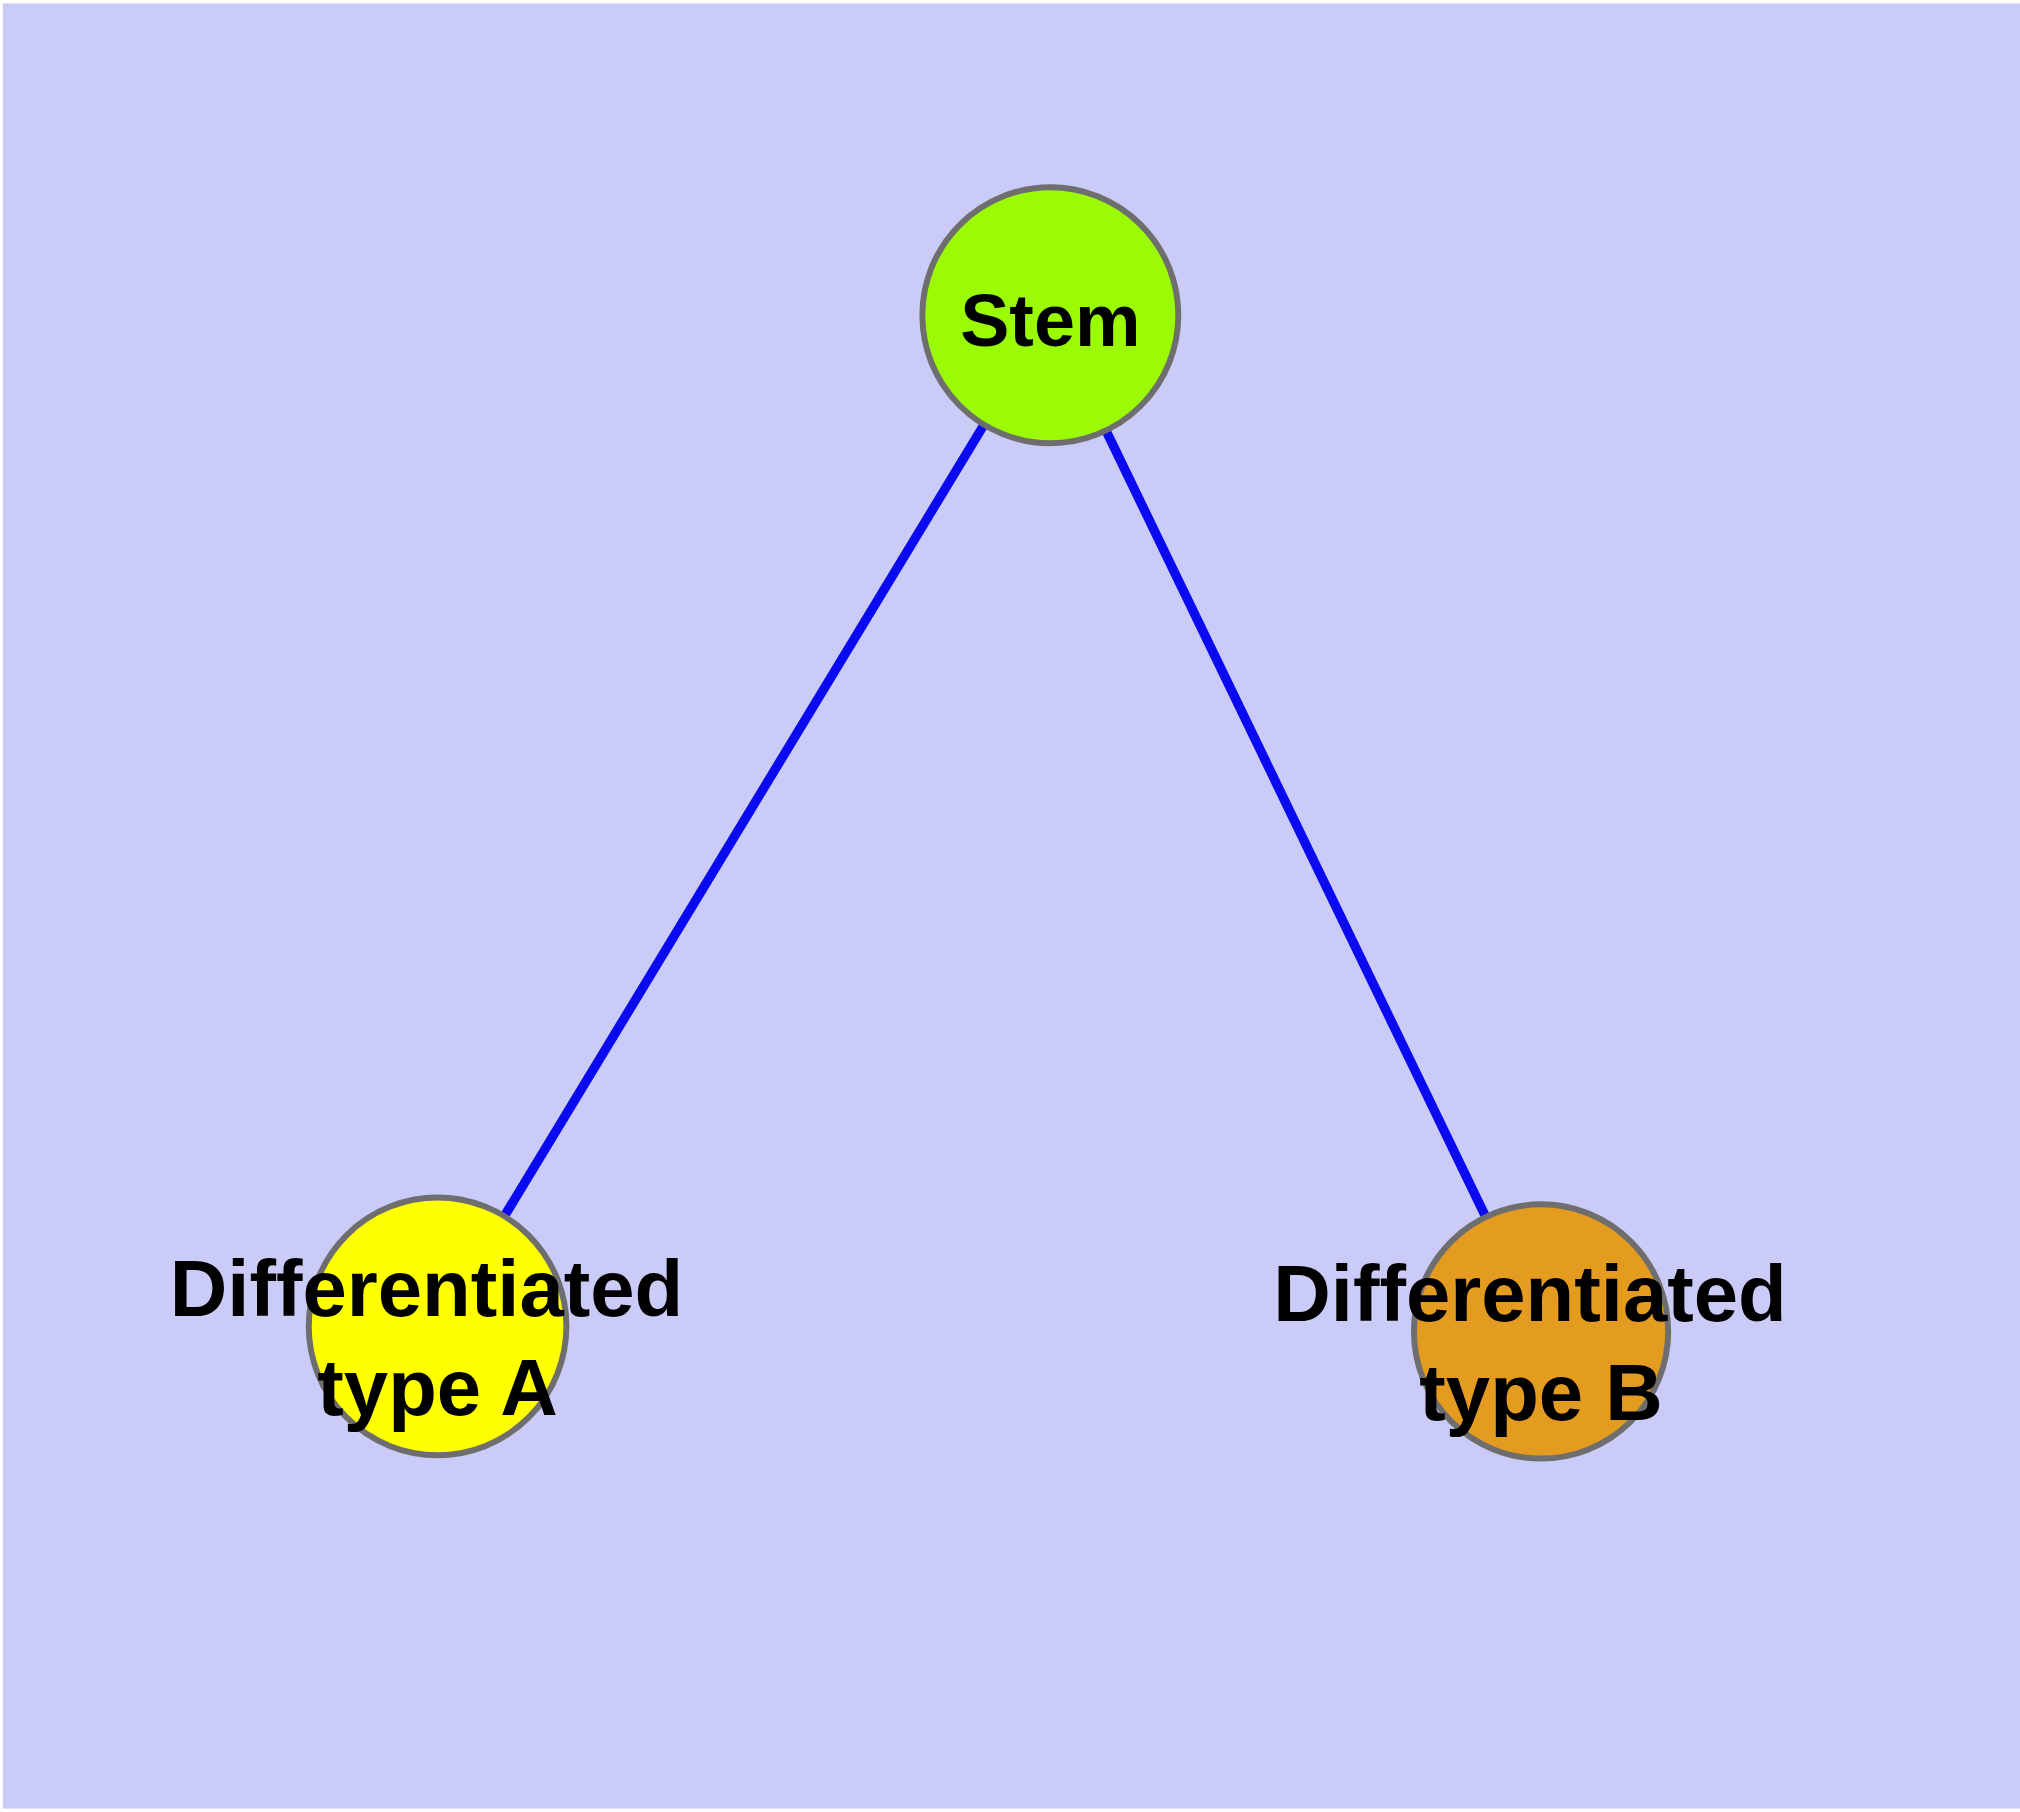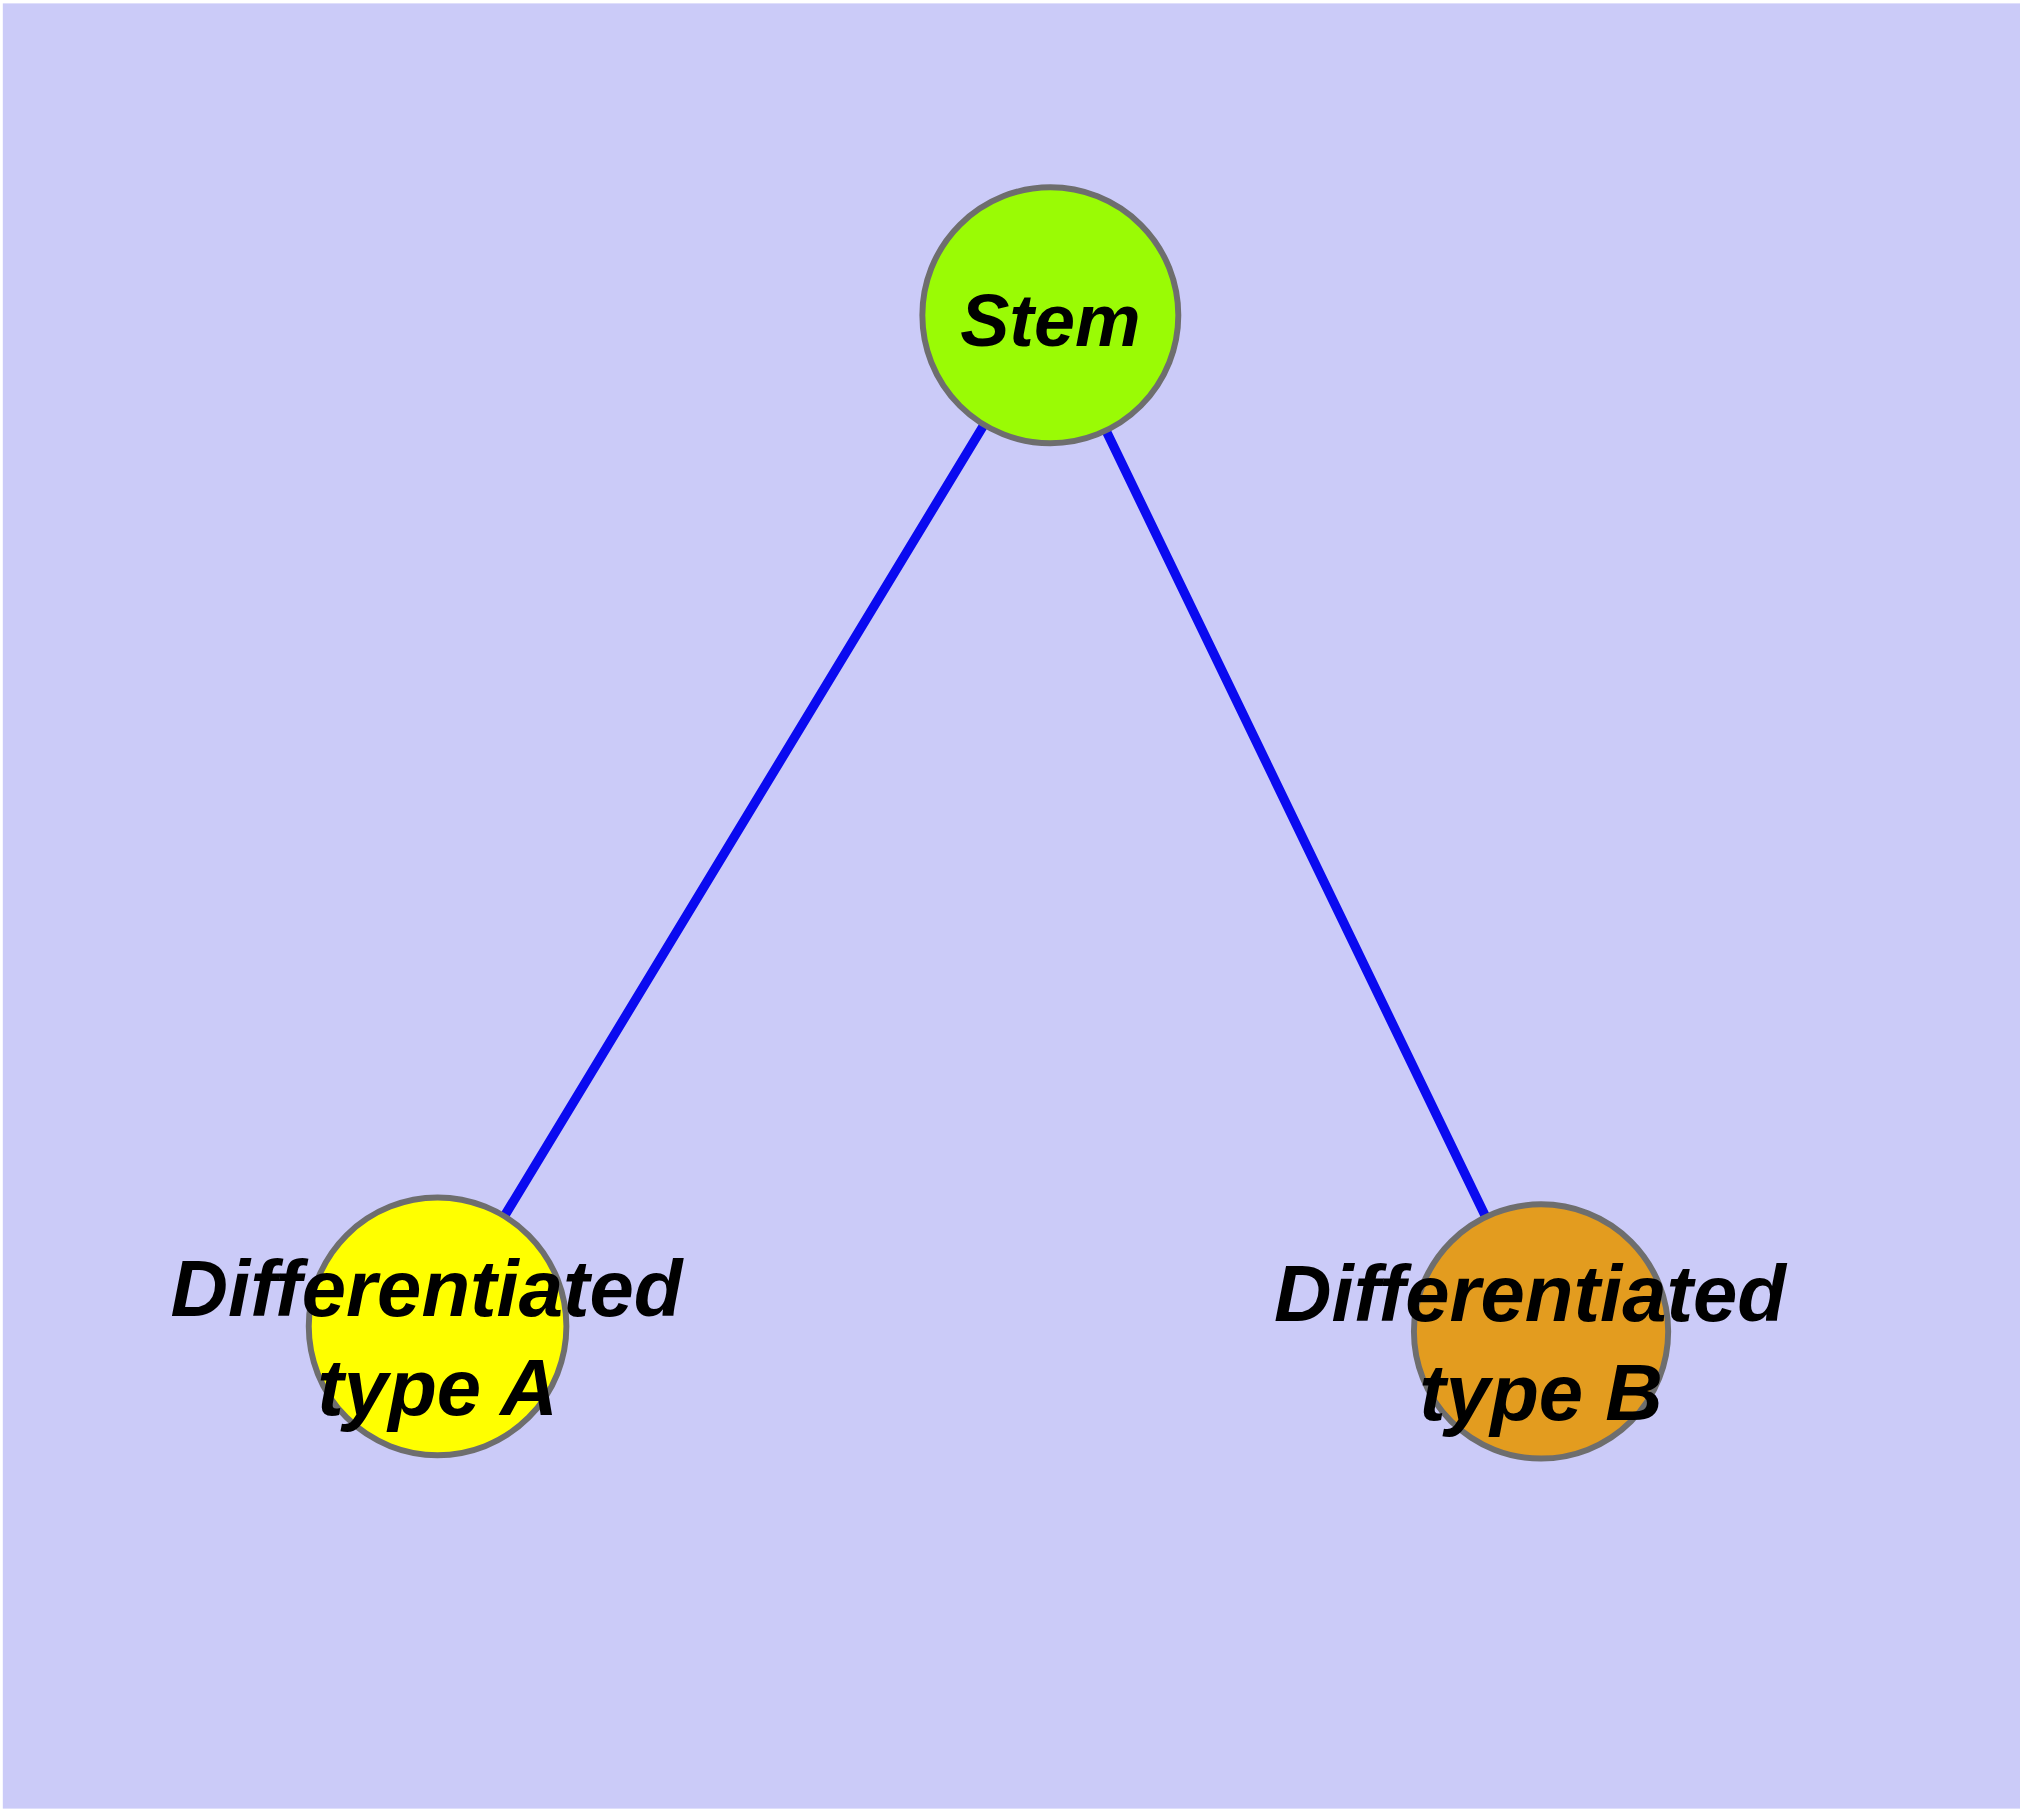--- a/index.html
+++ b/index.html
@@ -9,21 +9,20 @@
     height: 1812px;
     background: #ffffff;
     overflow: hidden;
     font-family: "Liberation Sans", sans-serif;
   }
   #stage {
     position: absolute;
     inset: 0;
     width: 2021px;
     height: 1812px;
-    font-style: italic;
   }
   svg { display: block; }
   .node-circle { cursor: pointer; }
   .labels text, .labels tspan {
     font-family: "Liberation Sans", "DejaVu Sans", sans-serif;
     font-weight: bold;
   }
 </style>
 </head>
 <body>

